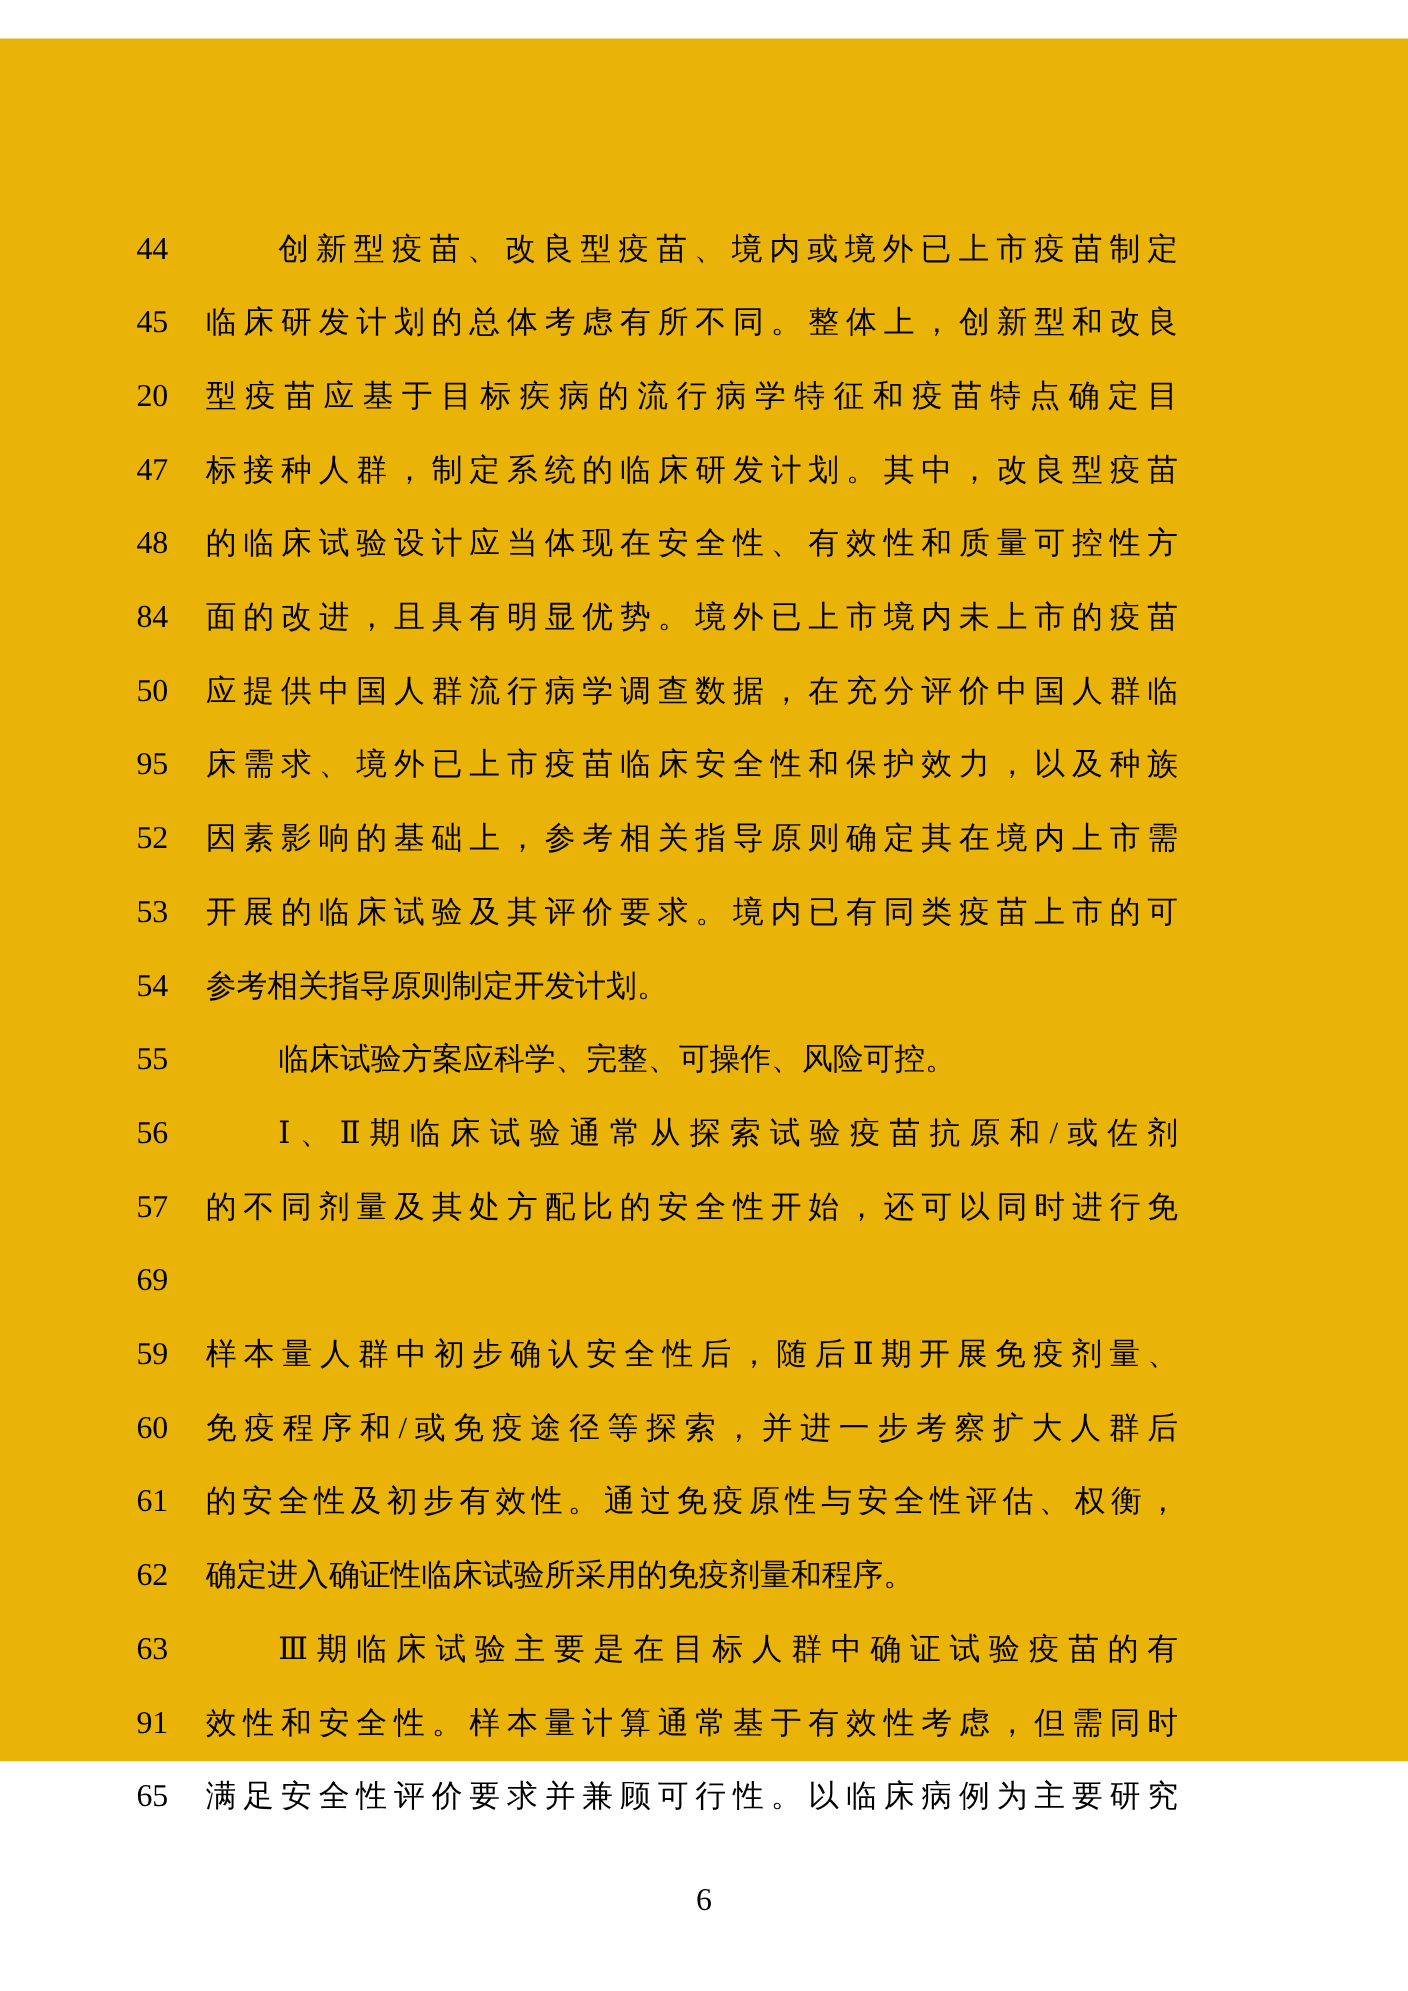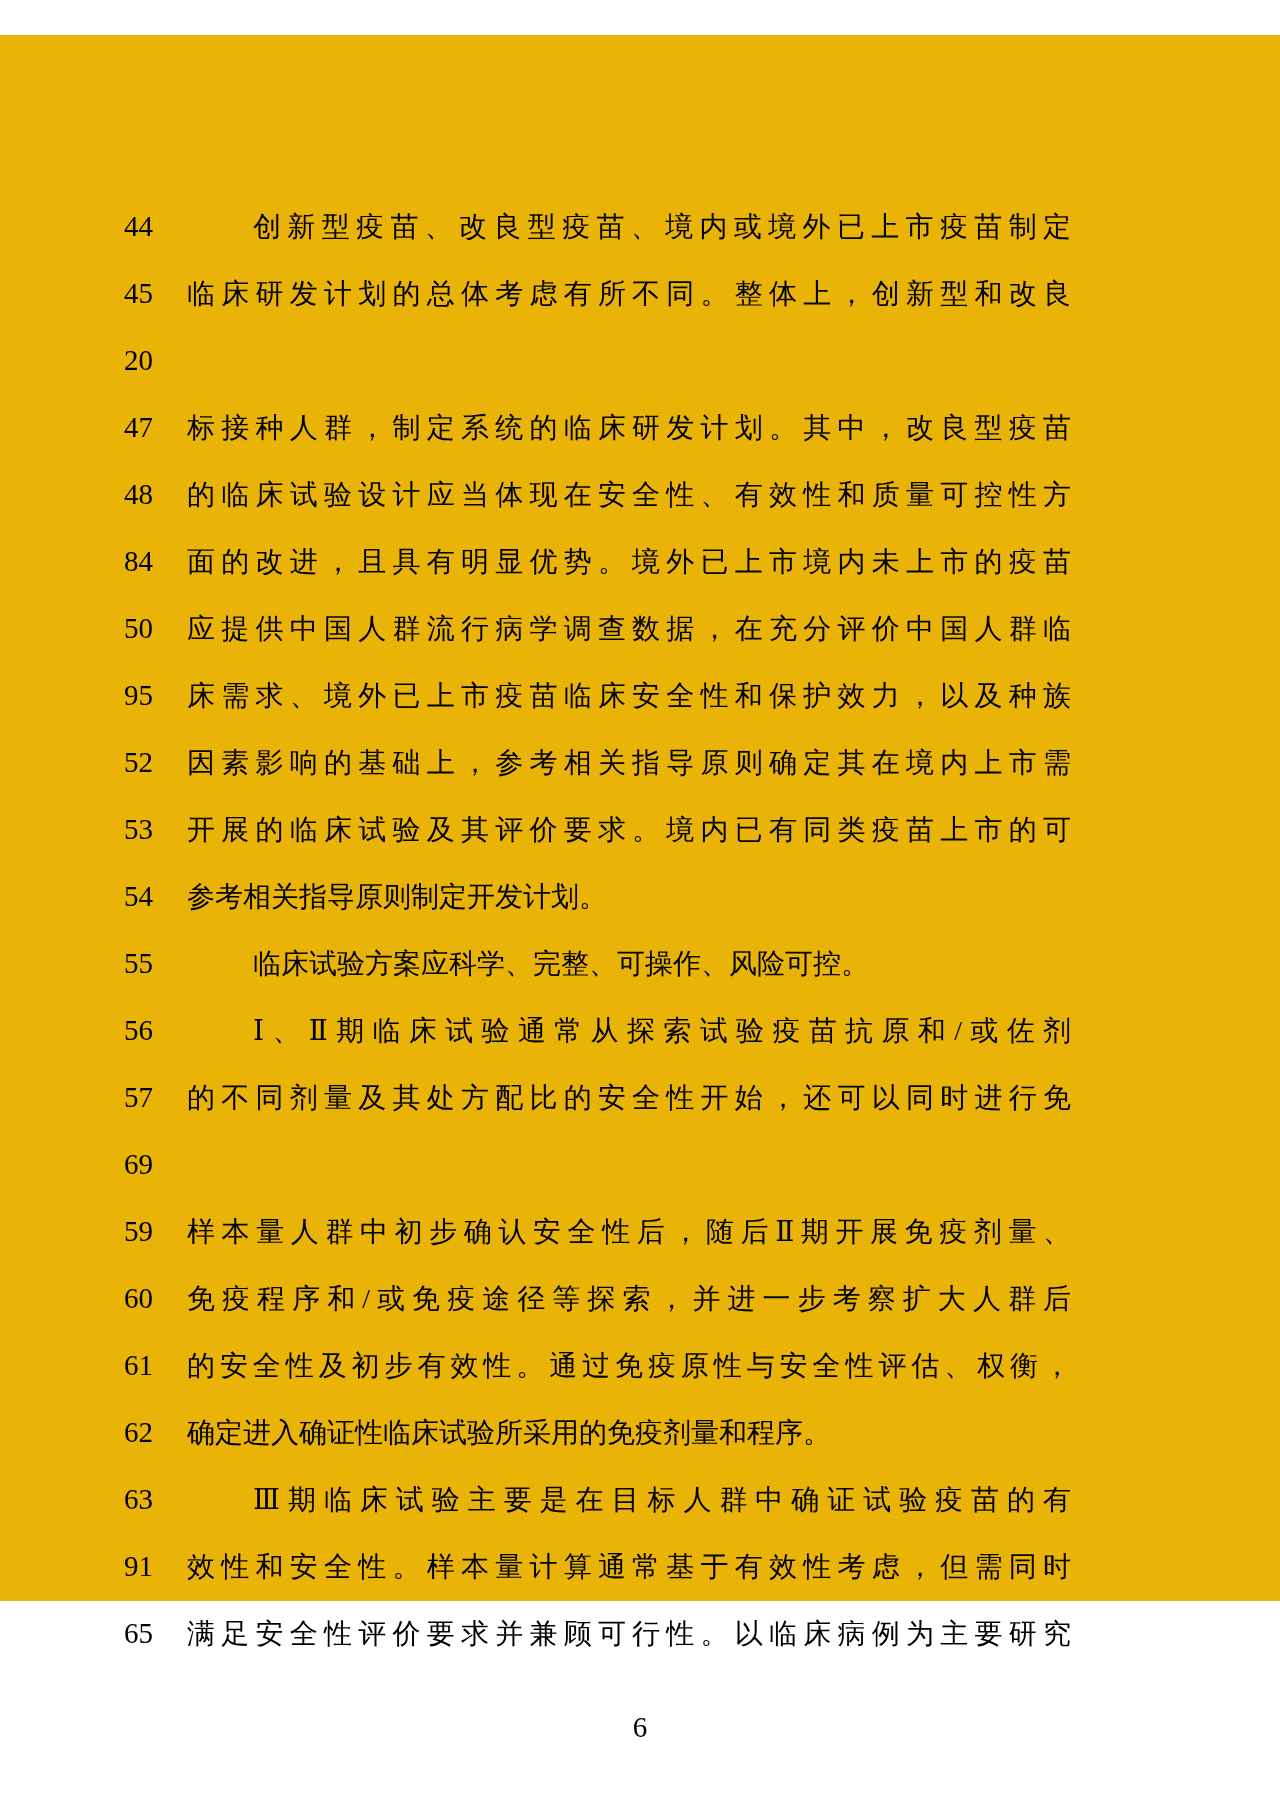--- a/index.html
+++ b/index.html
@@ -75,20 +75,21 @@
     <div class="line">
       <span class="num">44</span>
       <span class="txt indent justify">创新型疫苗、改良型疫苗、境内或境外已上市疫苗制定</span>
     </div>
     <div class="line">
       <span class="num">45</span>
       <span class="txt justify">临床研发计划的总体考虑有所不同。整体上，创新型和改良</span>
     </div>
     <div class="line">
       <span class="num">20</span>
+      <span class="txt justify">型疫苗应基于目标疾病的流行病学特征和疫苗特点确定目</span>
     </div>
     <div class="line">
       <span class="num">47</span>
       <span class="txt justify">标接种人群，制定系统的临床研发计划。其中，改良型疫苗</span>
     </div>
     <div class="line">
       <span class="num">48</span>
       <span class="txt justify">的临床试验设计应当体现在安全性、有效性和质量可控性方</span>
     </div>
     <div class="line">

